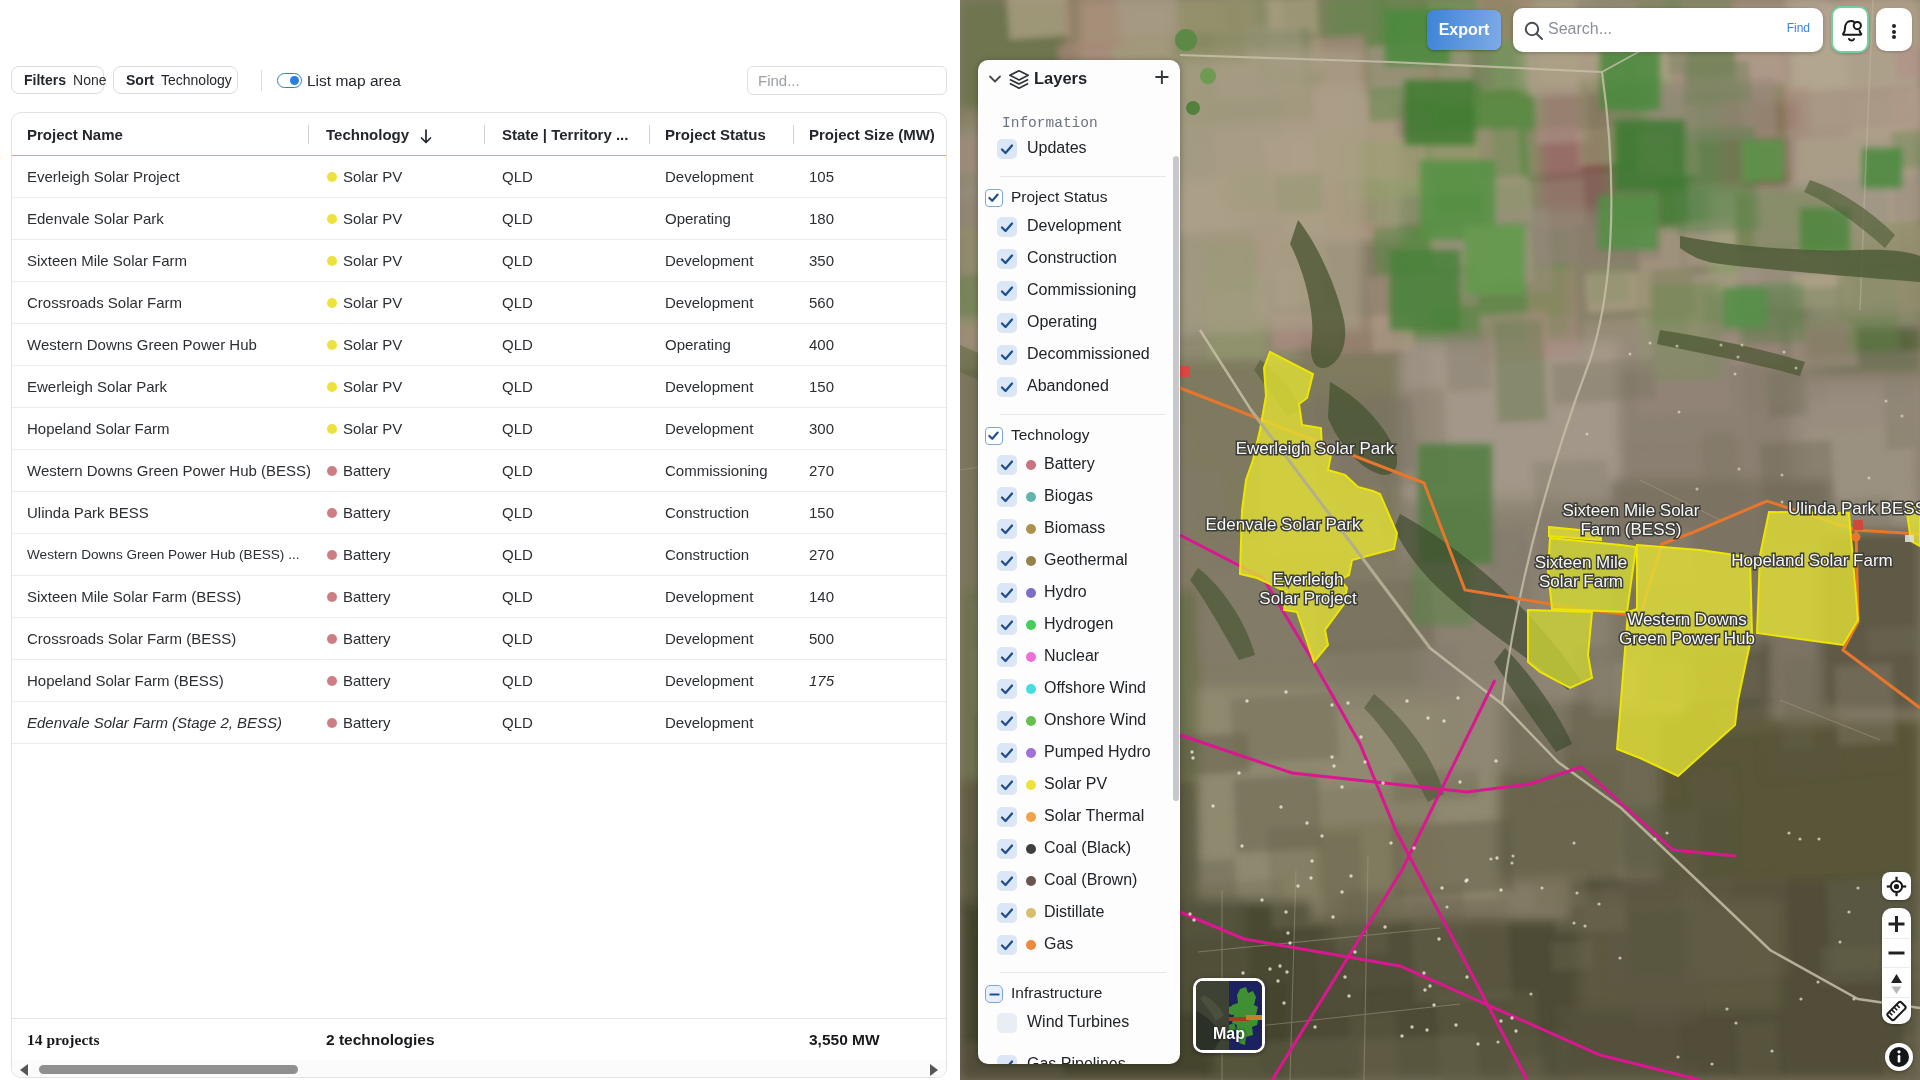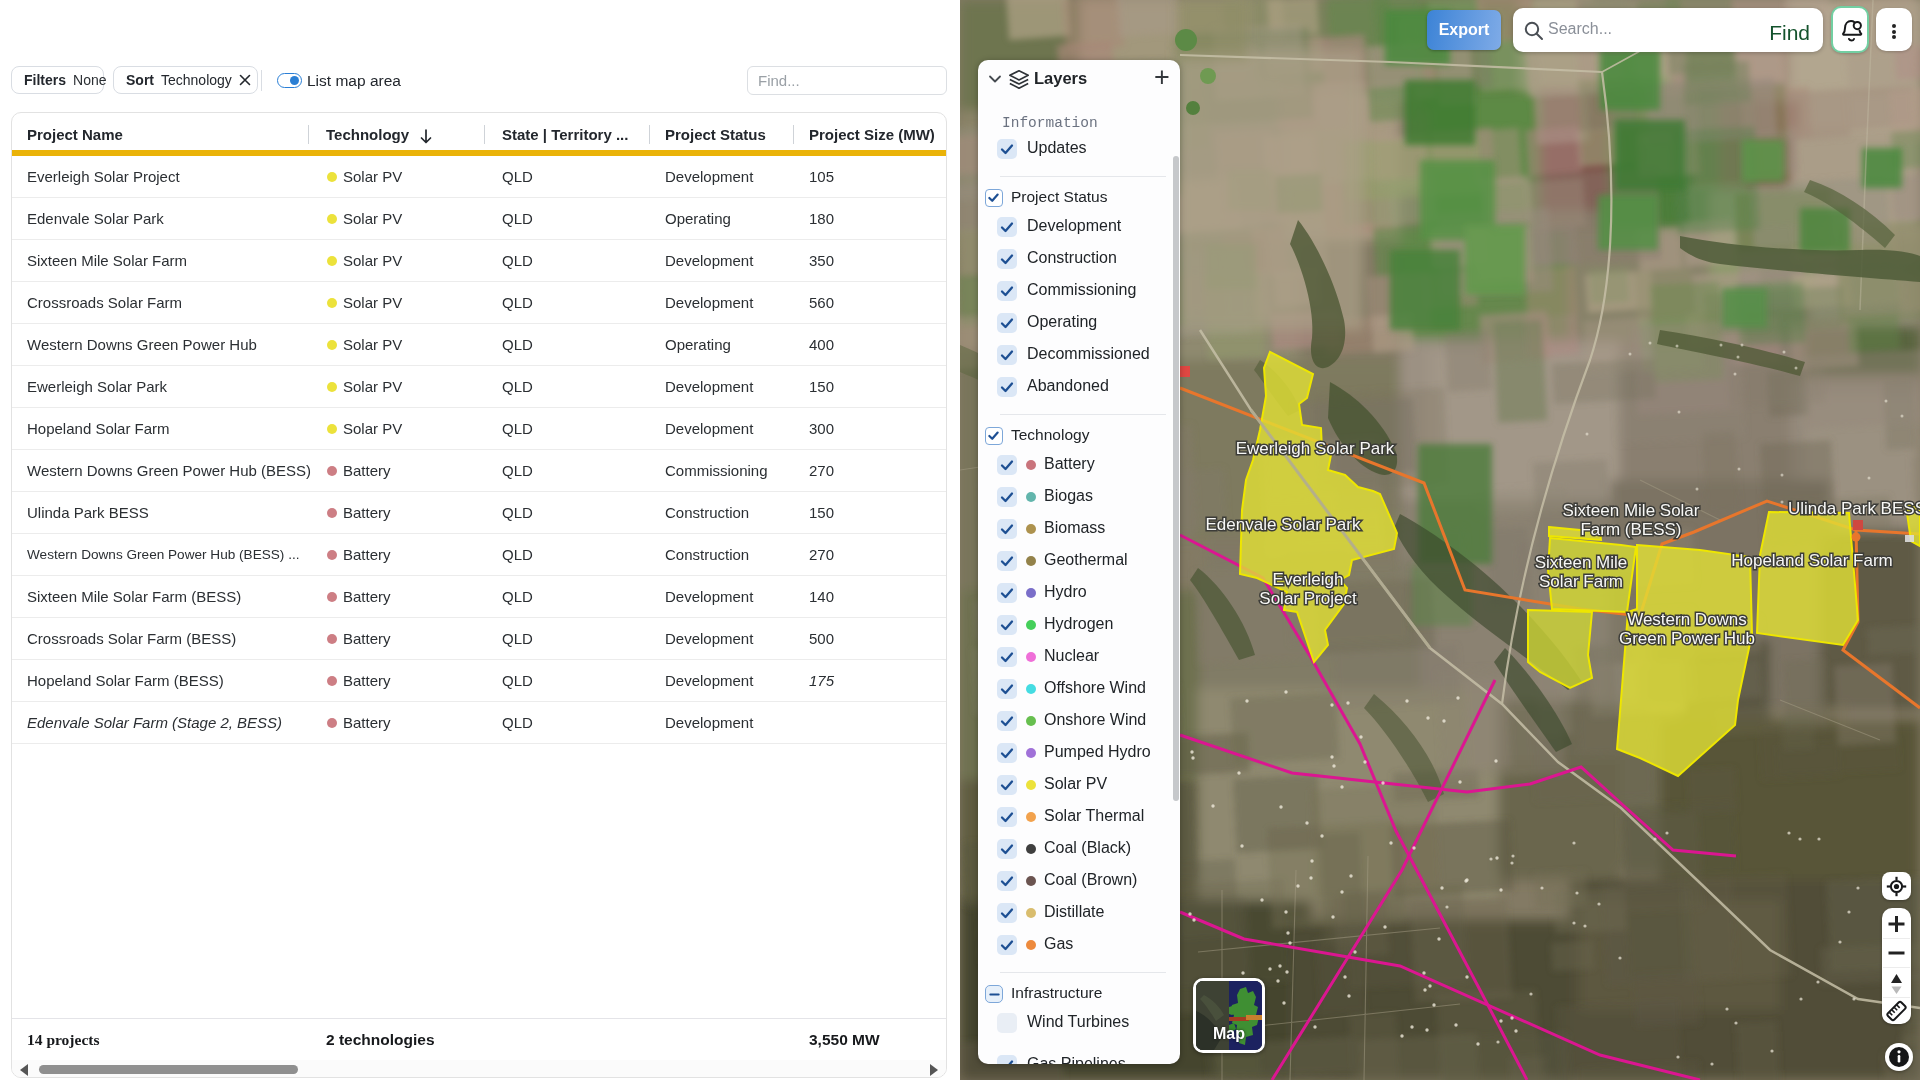--- a/index.html
+++ b/index.html
@@ -23,39 +23,39 @@
 .chipbox { position:absolute; top:66px; height:28px; border:1px solid #d9dde3; border-radius:8px; background:#fff;
   font-size:14px; color:#23272d; display:flex; align-items:center; }
 #listmaparea { position:absolute; left:307px; top:72px; font-size:15.5px; color:#23272d; }
 #toggle { position:absolute; left:277px; top:73px; width:25px; height:15px; border:1.5px solid #2a7fd6; border-radius:8px; background:#fff; }
 #toggle::after { content:""; position:absolute; right:2px; top:1.8px; width:9px; height:9px; border-radius:50%; background:#2b7fd4; }
 #findbox { position:absolute; left:747px; top:66px; width:200px; height:29px; border:1px solid #dcdfe3; border-radius:6px;
   font-size:15px; color:#9aa0a6; line-height:27px; padding-left:10px; background:#fff;}
 
 
 #card { position:absolute; left:11px; top:112px; width:936px; height:966px; border:1px solid #e2e2e2; border-radius:10px; background:#fff; overflow:hidden; }
-#thead { position:absolute; left:0; top:0; width:100%; height:43px; border-bottom:6px solid #eab308; font-weight:bold; font-size:15px; color:#23272d; }
+#thead { position:absolute; left:0; top:0; width:100%; height:43px; border-bottom:1px solid #eab308; font-weight:bold; font-size:15px; color:#23272d; }
 .th { position:absolute; top:13px; }
 .colsep { position:absolute; top:12px; width:1px; height:19px; background:#cfd3d8; }
 .row { position:absolute; left:0; width:100%; height:42px; border-bottom:1px solid #ececec; font-size:15px; color:#2b2f33; }
 .cell { position:absolute; top:12px; white-space:nowrap; }
 .dot { position:absolute; width:10px; height:10px; border-radius:50%; top:16px; }
 #tfoot { position:absolute; left:0; top:905px; width:100%; height:42px; border-top:1px solid #e4e4e8; font-weight:bold; font-size:15.5px; color:#17191c; }
 #hscroll { position:absolute; left:0; top:947px; width:100%; height:19px; background:#fbfbfb; }
 #hthumb { position:absolute; left:27px; top:5px; width:259px; height:9px; border-radius:5px; background:#8f8f8f; }
 .scrarrow { position:absolute; top:3.5px; width:0; height:0; border-style:solid; }
 
 
 #exportBtn { position:absolute; left:1427px; top:10px; width:74px; height:40px; border-radius:7px;
   background:linear-gradient(100deg,#3c83d6 0%,#7fabe7 100%); color:#fff; font-weight:bold; font-size:16px;
   text-align:center; line-height:40px; box-shadow:0 1px 3px rgba(0,0,0,.3); }
 #searchBar { position:absolute; left:1513px; top:8px; width:310px; height:44px; border-radius:10px; background:#fff;
   box-shadow:0 1px 4px rgba(0,0,0,.25); }
 #searchBar .ph { position:absolute; left:35px; top:12px; font-size:16px; color:#8a8f98; }
-#searchBar .find { position:absolute; right:13px; top:13px; font-size:21px; color:#14532d; }
+#searchBar .find { position:absolute; right:13px; top:13px; font-size:12px; color:#3b82f6; }
 #bellBtn { position:absolute; left:1831px; top:6px; width:38px; height:47px; border-radius:10px; background:#fff;
   border:2px solid #72cfa2; box-shadow:0 1px 3px rgba(0,0,0,.2); }
 #kebabBtn { position:absolute; left:1876px; top:8px; width:36px; height:43px; border-radius:10px; background:#fff;
   box-shadow:0 1px 3px rgba(0,0,0,.2); }
 .kdot { position:absolute; left:50%; width:4px; height:4px; margin-left:-2px; border-radius:50%; background:#232323; }
 
 
 #panel { position:absolute; left:978px; top:60px; width:202px; height:1004px; background:#fdfdfe; border-radius:10px;
   box-shadow:0 1px 6px rgba(0,0,0,.3); overflow:hidden; font-size:16px; color:#202428; }
 .sect { position:absolute; left:24px; color:#6b7280; font-size:14.5px;font-family:Liberation Mono, monospace; }
@@ -627,21 +627,21 @@
   </g>
 </svg>
 </div>
 
 <div id="left">
 
   <div class="chipbox" style="left:11px; width:93px;">
     <span style="font-weight:bold; margin-left:12px;">Filters</span>
     <span style="margin-left:7px; color:#2b2f33;">None</span>
   </div>
-  <div class="chipbox" style="left:113px; width:145px;">
+  <div class="chipbox" style="left:113px; width:125px;">
     <span style="font-weight:bold; margin-left:12px;">Sort</span>
     <span style="margin-left:7px;">Technology</span>
     <svg style="margin-left:7px" width="12" height="12" viewBox="0 0 12 12">
       <path d="M1.5 1.5 L10.5 10.5 M10.5 1.5 L1.5 10.5" stroke="#23272d" stroke-width="1.6" stroke-linecap="round"></path>
     </svg>
   </div>
   <div class="vdiv" style="left:261px;top:70px;height:21px;"></div>
   <div id="toggle"></div>
   <div id="listmaparea">List map area</div>
   <div id="findbox">Find...</div>

